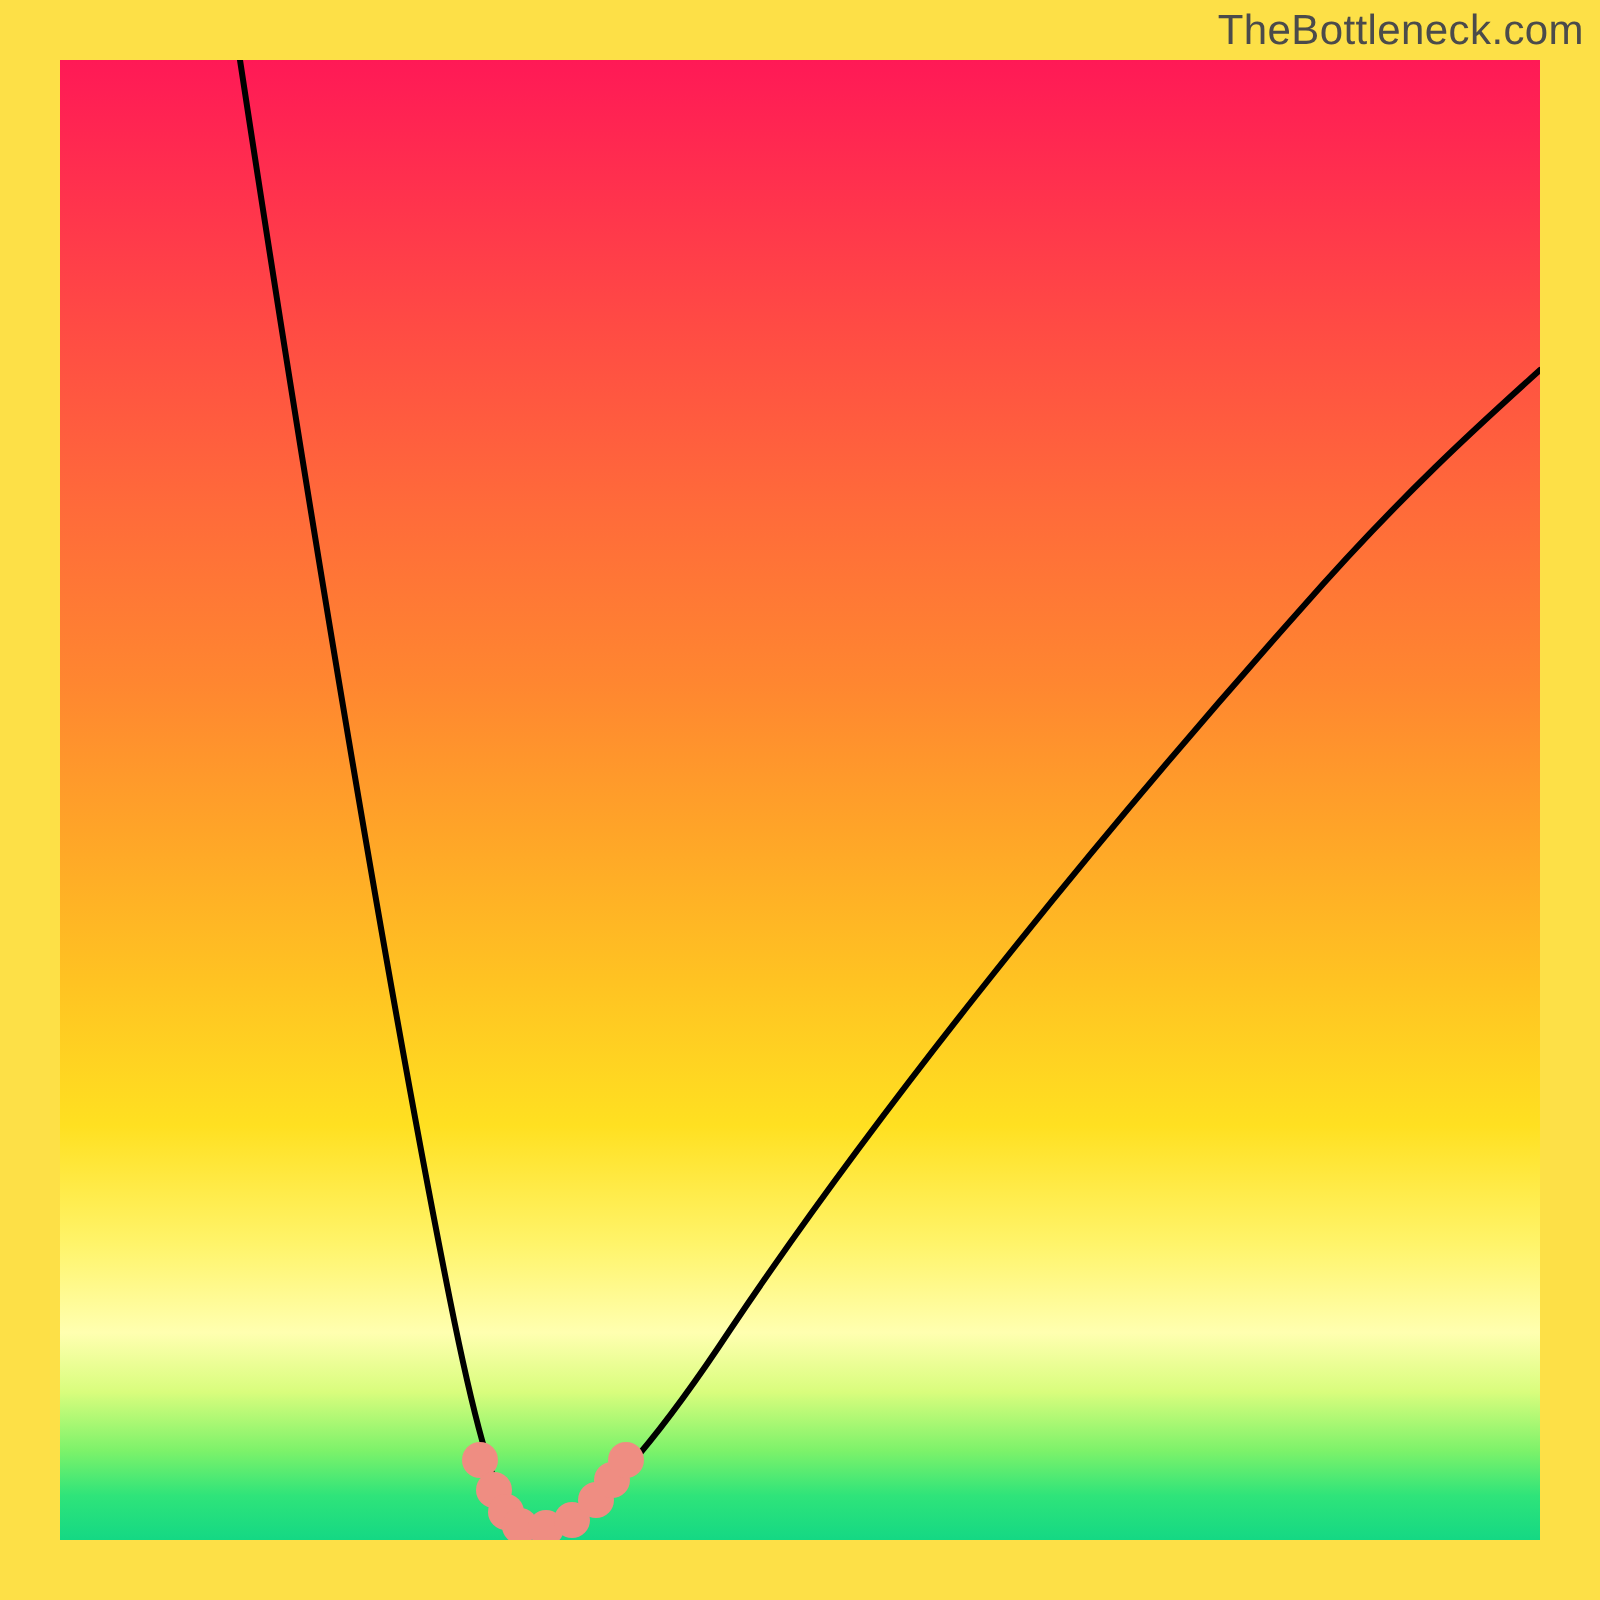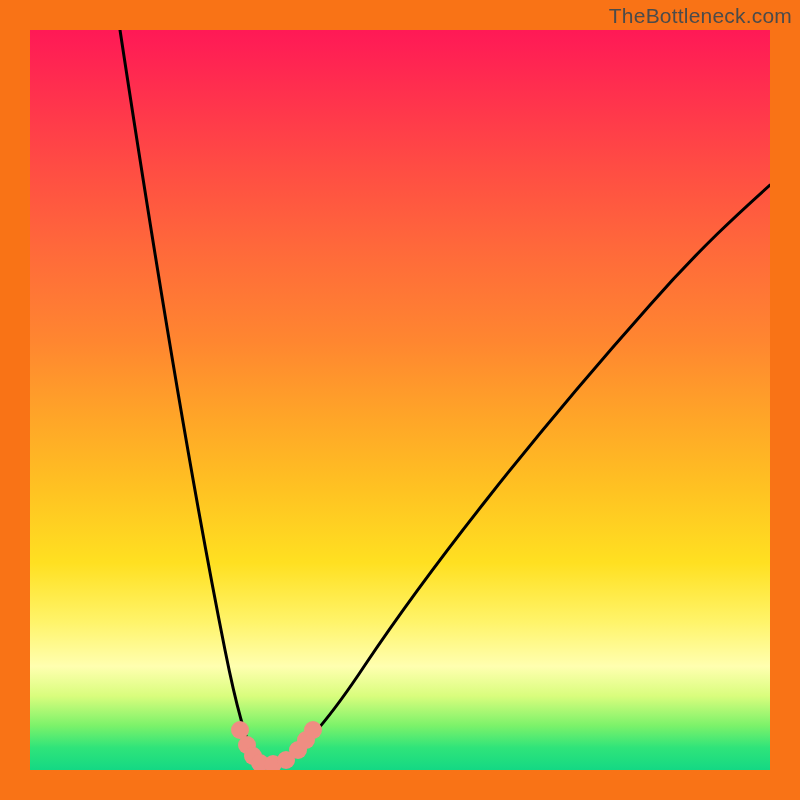--- a/index.html
+++ b/index.html
@@ -10,21 +10,21 @@
     overflow: hidden;
     background: #000;
     font-family: Arial, Helvetica, sans-serif;
   }
   .frame {
     position: absolute;
     left: 0;
     top: 0;
     width: 800px;
     height: 800px;
-    background: #f97316;
+    background: #fde047;
   }
   .plot-area {
     position: absolute;
     left: 30px;
     top: 30px;
     width: 740px;
     height: 740px;
     overflow: hidden;
   }
   .gradient {

